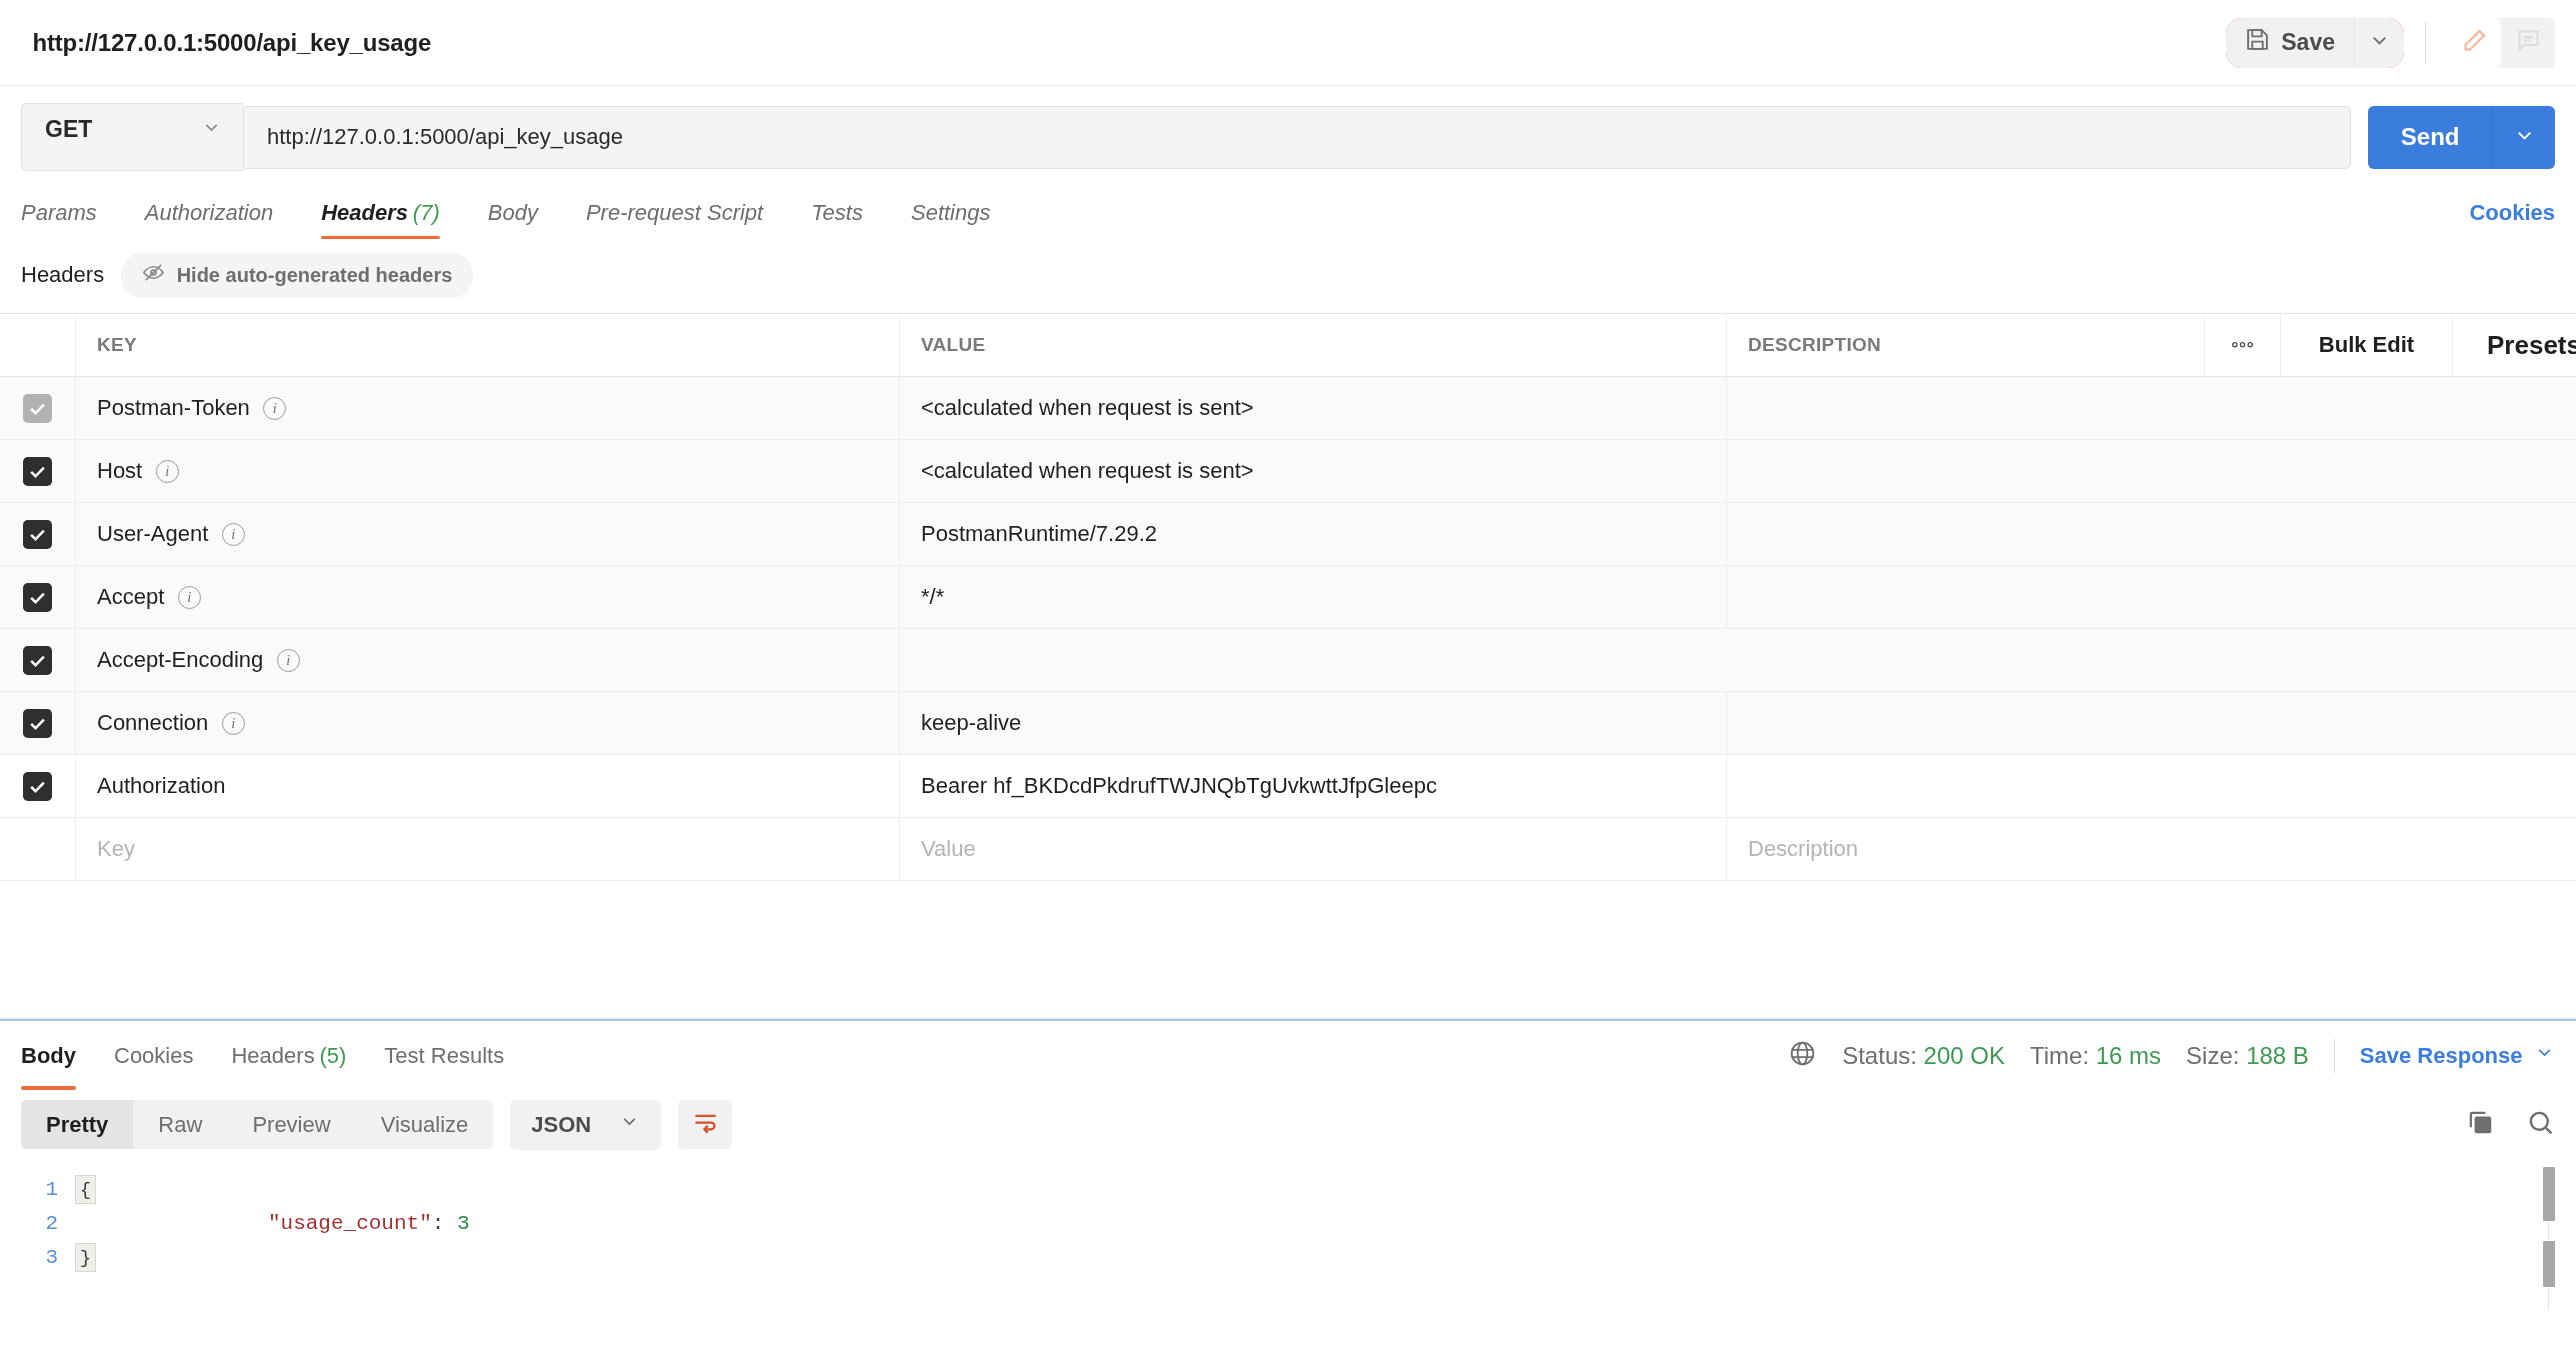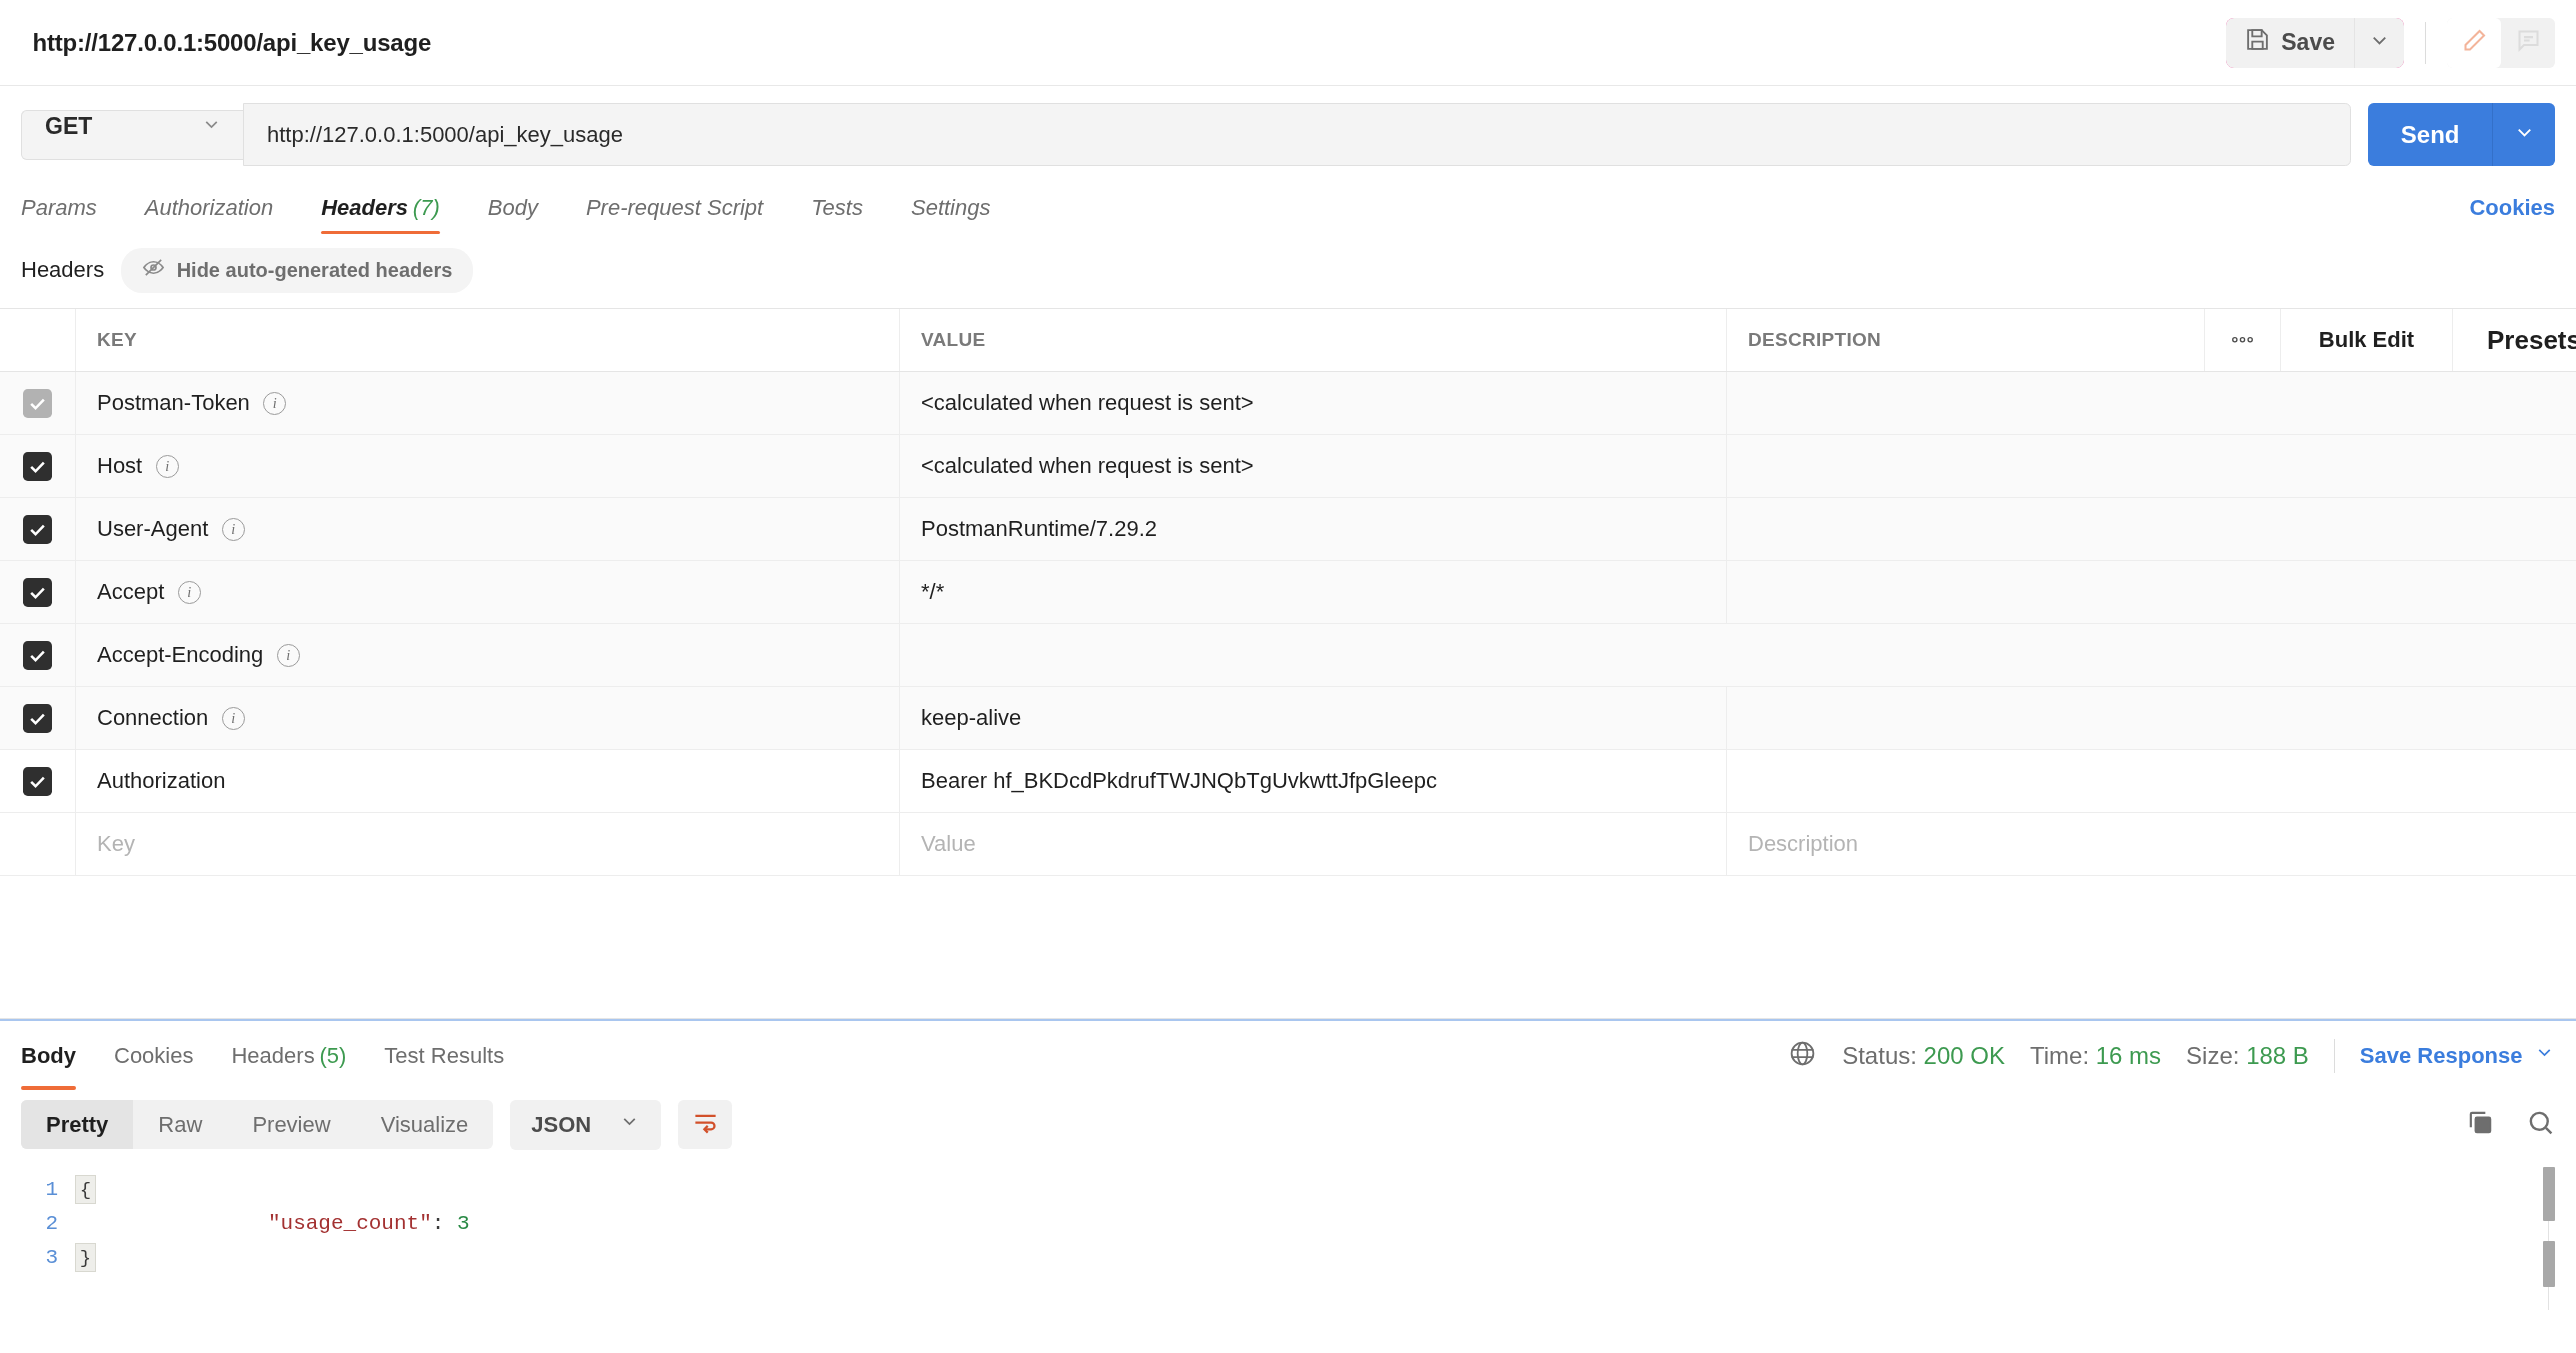--- a/index.html
+++ b/index.html
@@ -17,40 +17,40 @@
     height: 86px; flex: 0 0 86px;
     display: flex; align-items: center;
     padding: 0 21px 0 32.5px;
     background: #fff;
     border-bottom: 1px solid #e8e8e8;
   }
   .req-title { font-size: 24px; font-weight: bold; color: #1f1f1f; letter-spacing: -0.2px; }
   .topbar-spacer { flex: 1; }
   .topbar-right { display: flex; align-items: center; gap: 0; }
 
-  .save-group { display: flex; align-items: center; background: #ec4899; border-radius: 8px; overflow: hidden; }
+  .save-group { display: flex; align-items: center; background: #ec4899; border-radius: 16px; overflow: hidden; }
   .save-btn {
     display: flex; align-items: center; gap: 11.5px;
     padding: 0 19px; height: 50px;
     font-size: 23px; color: #4c4c4c; font-weight: 600;
     background: #f1f1f1; border: none; cursor: pointer;
   }
   .save-caret {
     width: 50px; height: 50px; display: flex; align-items: center; justify-content: center;
     background: #f1f1f1; border-left: 1px solid #e4e4e4; cursor: pointer;
   }
   .vdiv { width: 1px; height: 42px; background: #dcdcdc; margin: 0 21px; }
   .icon-pair { display: flex; align-items: center; background: #f1f1f1; border-radius: 5.7px; }
   .icon-sq { width: 54px; height: 50px; display: flex; align-items: center; justify-content: center; cursor: pointer; }
   .icon-sq.active-white { background: #ffffff; border-radius: 5.7px; }
 
   
   .urlbar-wrap { padding: 17px 21px 13.4px 21px; display: flex; align-items: center; gap: 0; }
   .method-box {
-    width: 222px; height: 50px;
+    width: 222px; height: 68px;
     background: #f4f4f4;
     border: 1px solid #e0e0e0; border-right: none;
     border-radius: 5.7px 0 0 5.7px;
     display: flex; align-items: center; justify-content: space-between;
     padding: 0 21px 16px 23px; cursor: pointer;
   }
   .method-label { font-size: 23px; font-weight: bold; color: #2a2a2a; }
   .url-input {
     flex: 1; height: 63px;
     background: #f4f4f4; border: 1px solid #e0e0e0;

